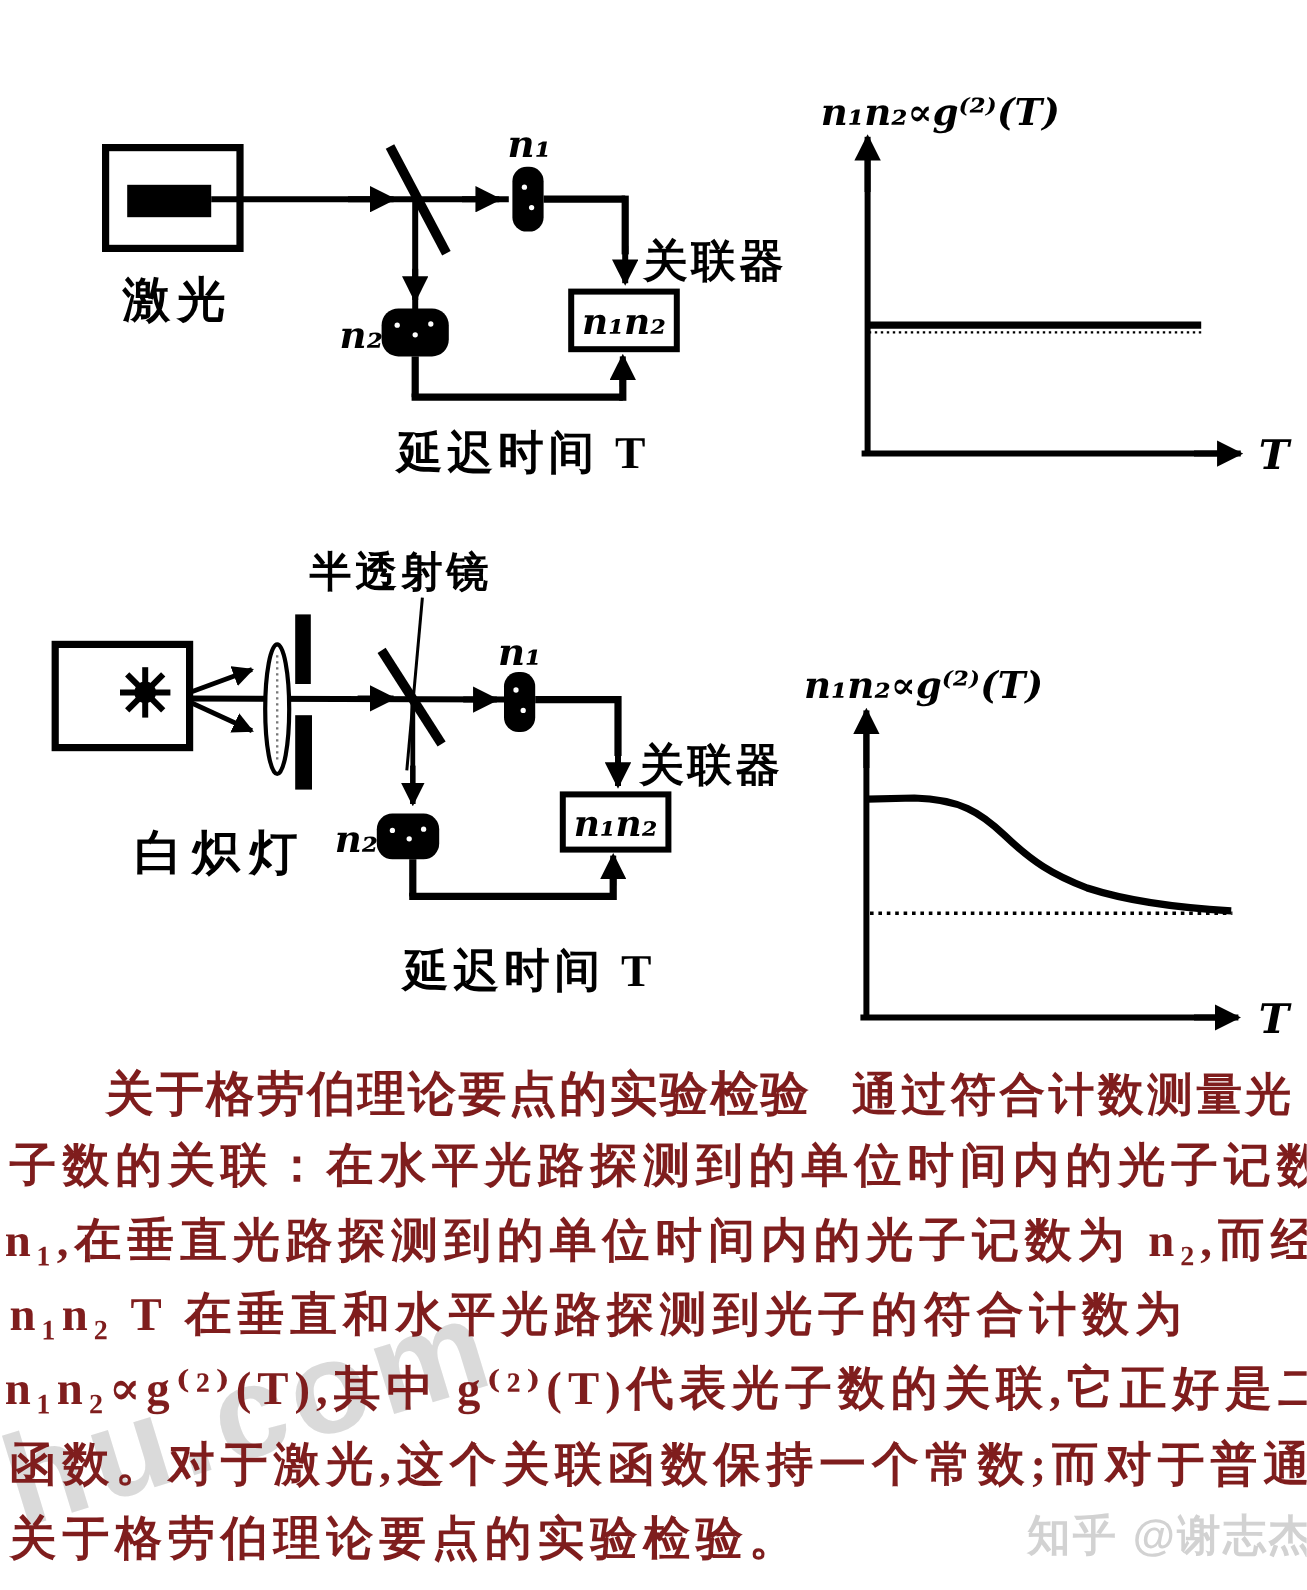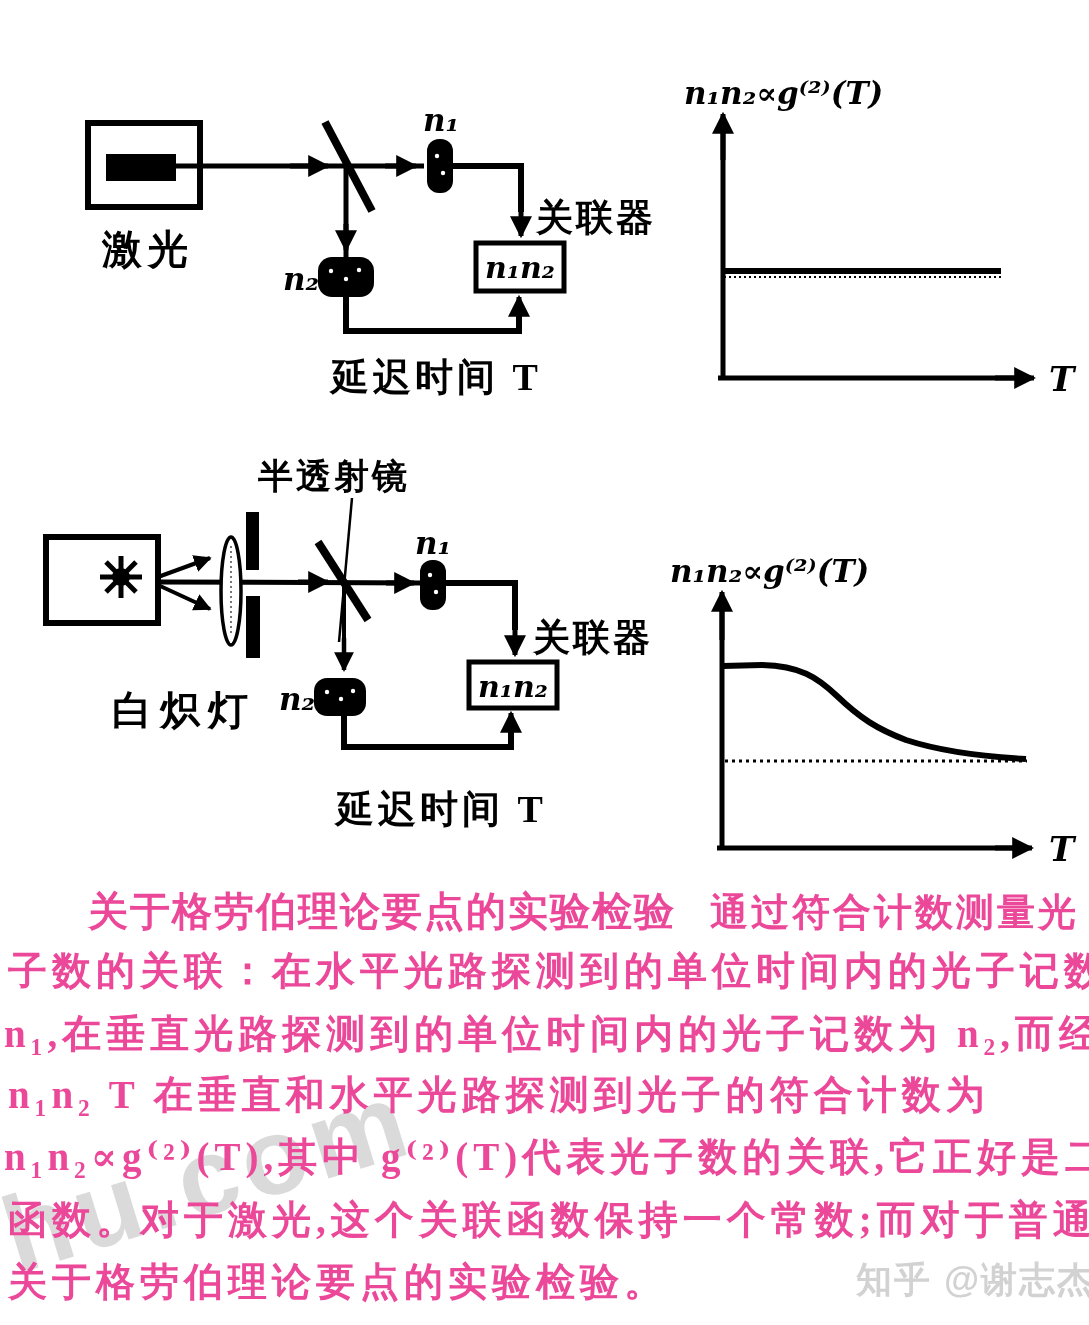--- a/index.html
+++ b/index.html
@@ -3,21 +3,21 @@
 <meta charset="utf-8">
 <style>
   html,body{margin:0;padding:0;background:#fff;}
   #page{position:relative;width:1089px;height:1325px;background:#ffffff;overflow:hidden;
         font-family:"Liberation Serif","DejaVu Serif",serif;color:#000;}
   #figure-svg{position:absolute;left:0;top:0;}
   svg text{fill:#000;}
   .cjk-label{font-family:"Liberation Serif","DejaVu Serif",serif;font-weight:bold;}
   .math-label{font-family:"DejaVu Serif","Liberation Serif",serif;font-style:italic;font-weight:bold;}
   .caption-line{position:absolute;white-space:nowrap;font-size:39px;letter-spacing:5px;
-        font-weight:bold;color:#ec4899;z-index:3;}
+        font-weight:bold;color:#7f1d1d;z-index:3;}
   .caption-heading{font-family:"Liberation Sans","DejaVu Sans",sans-serif;font-weight:bold;
         font-size:40px;letter-spacing:2px;}
   .caption-rest{margin-left:34px;font-size:38px;letter-spacing:3px;}
   #wm-diagonal{position:absolute;left:-12px;top:1178px;z-index:1;
         font-family:"Liberation Sans","DejaVu Sans",sans-serif;font-weight:bold;
         font-size:108px;letter-spacing:6px;color:#b7b7b7;opacity:.5;
         transform:rotate(-17deg);transform-origin:left top;white-space:nowrap;}
   #wm-credit{position:absolute;left:856px;top:1256px;z-index:2;
         font-family:"Liberation Sans","DejaVu Sans",sans-serif;font-weight:bold;
         font-size:36px;letter-spacing:2px;color:#d2d2d2;

